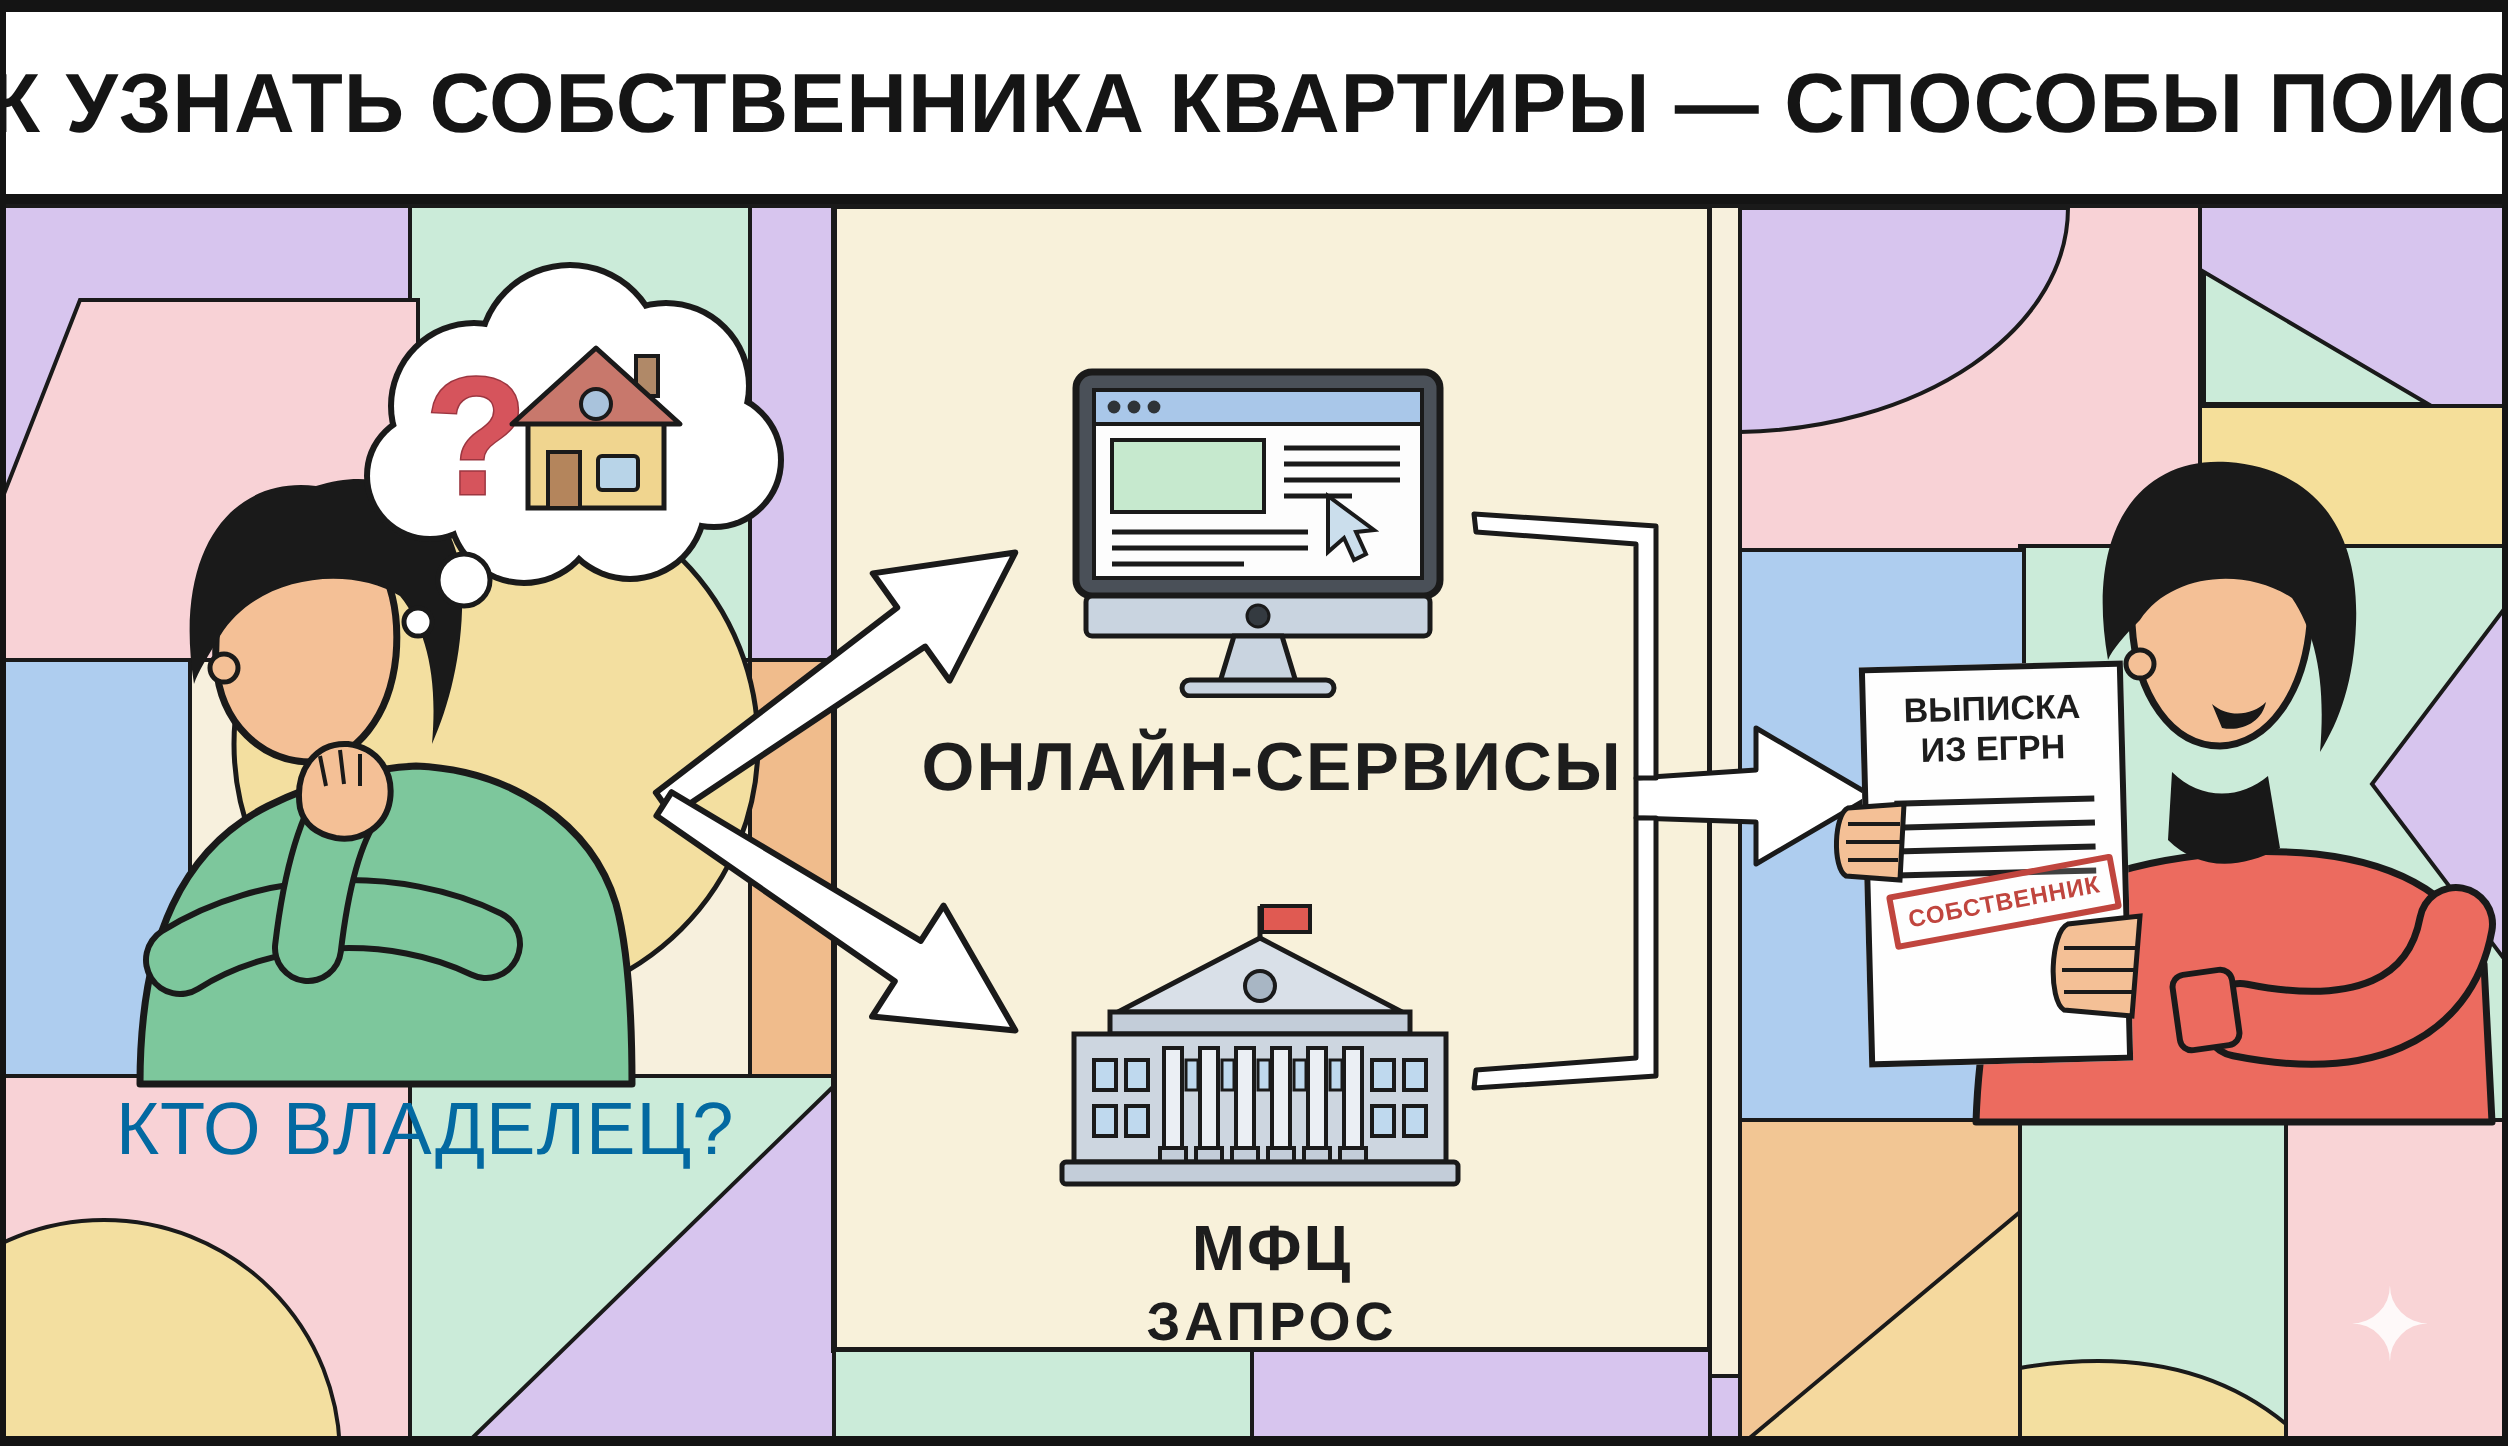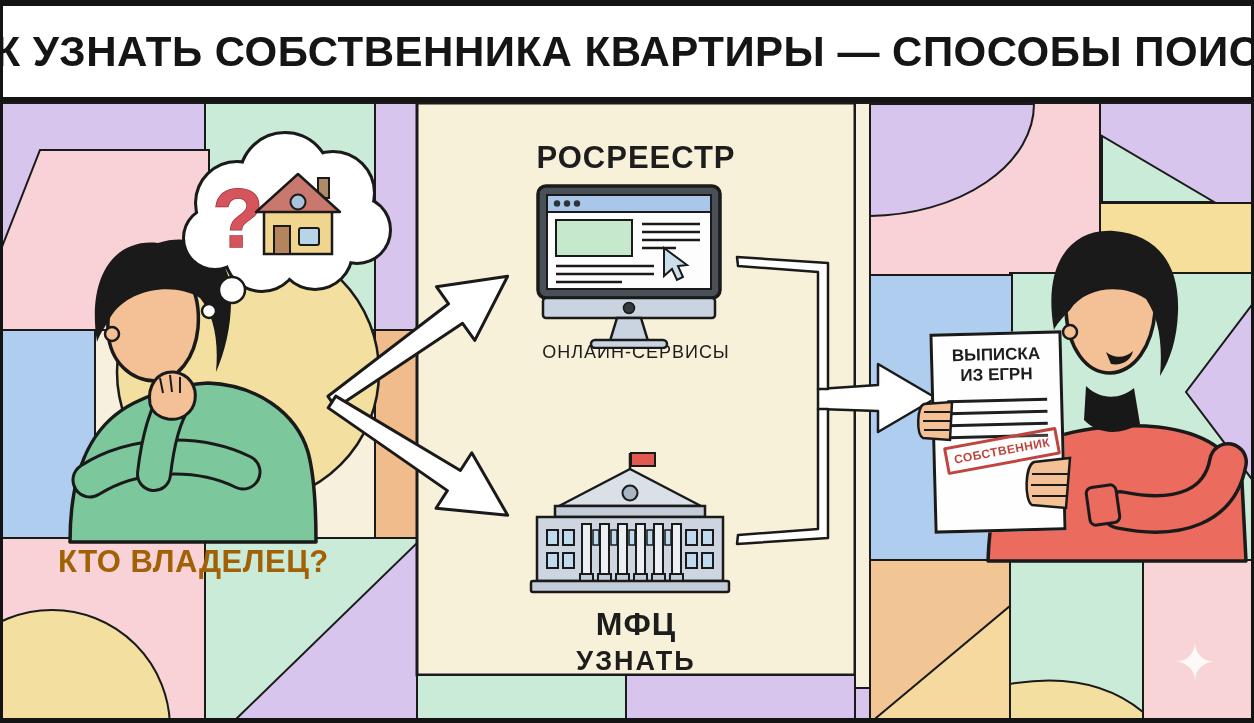--- a/index.html
+++ b/index.html
@@ -17,24 +17,24 @@
   #bar-right{left:1251px;top:0;width:3px;height:723px;}
   
   #header{left:0;top:6px;width:1254px;height:91px;background:#ffffff;
     display:flex;align-items:center;justify-content:center;z-index:2;}
   #header .title{font-size:42px;font-weight:800;color:#151515;letter-spacing:.5px;white-space:nowrap;}
   
   #mosaic{left:0;top:0;z-index:1;}
   #illustrations{left:0;top:0;z-index:2;}
   .panel-text{left:417px;width:438px;text-align:center;color:#1d1d1d;z-index:3;}
   #rosreestr-title{top:140px;font-size:31px;font-weight:800;letter-spacing:1px;}
-  #online-label{top:342px;font-size:18px;font-weight:400;letter-spacing:1px;}
+  #online-label{top:365px;font-size:34px;font-weight:700;letter-spacing:1px;}
   #mfc-title{top:606px;font-size:32px;font-weight:800;letter-spacing:1px;}
   #zapros-label{top:646px;font-size:27px;font-weight:700;letter-spacing:2px;}
-  #question-label{left:58px;top:544px;font-size:31px;font-weight:700;color:#a16207;letter-spacing:.5px;z-index:3;}
+  #question-label{left:58px;top:544px;font-size:37px;font-weight:400;color:#0369a1;letter-spacing:.5px;z-index:3;}
   #monitor-svg{left:536px;top:184px;z-index:3;}
   #building-svg{left:527px;top:450px;z-index:3;}
   #arrows{left:0;top:0;z-index:4;}
   #hands{left:0;top:0;z-index:6;}
   
   #egrn-doc{left:932px;top:332px;width:132px;height:200px;background:#FEFEFE;
     border:3px solid #1a1a1a;transform:rotate(-1.5deg);z-index:5;box-sizing:border-box;}
   #egrn-doc .doc-title{margin-top:10px;text-align:center;font-size:17px;font-weight:800;
     line-height:1.2;color:#1d1d1d;}
   .doc-line{height:3px;background:#1f1f1f;margin:0 13px;}
@@ -158,24 +158,23 @@
       <path d="M 1086 386 C 1100 400 1120 400 1134 388 L 1140 424 C 1118 436 1098 434 1084 420 Z" fill="#181818"></path>
       <path d="M 1066 312 C 1064 272 1084 247 1112 248 C 1141 249 1157 274 1155 312 C 1152 346 1135 372 1110 373
                C 1086 373 1068 348 1066 312 Z" fill="#F4C096" stroke="#1A1A1A" stroke-width="3.5"></path>
       <circle cx="1070" cy="332" r="7" fill="#F4C096" stroke="#1A1A1A" stroke-width="2.5"></circle>
       <path d="M 1106 352 C 1114 359 1126 358 1133 351 C 1131 361 1121 366 1111 364 Z" fill="#181818"></path>
       <path d="M 1054 330 C 1042 262 1072 228 1114 231 C 1155 234 1180 262 1178 312 C 1177 340 1170 360 1160 376
                C 1163 341 1158 317 1146 299 C 1122 283 1085 287 1070 310 C 1062 318 1056 325 1054 330 Z" fill="#1A1A1A"></path>
     </g>
   </svg>
 
-  <div class="abs panel-text" id="rosreestr-title">РОСРЕЕСТР</div>
   <div class="abs panel-text" id="online-label">ОНЛАЙН-СЕРВИСЫ</div>
   <div class="abs panel-text" id="mfc-title">МФЦ</div>
-  <div class="abs panel-text" id="zapros-label">УЗНАТЬ</div>
+  <div class="abs panel-text" id="zapros-label">ЗАПРОС</div>
 
   <svg id="monitor-svg" class="abs" width="190" height="165" viewBox="0 0 190 165">
     <rect x="2" y="2" width="182" height="112" rx="8" fill="#4A5058" stroke="#1A1A1A" stroke-width="3.5"></rect>
     <rect x="11" y="11" width="164" height="94" fill="#FDFDFD" stroke="#1A1A1A" stroke-width="2"></rect>
     <rect x="11" y="11" width="164" height="17" fill="#A9C7E9" stroke="#1A1A1A" stroke-width="2"></rect>
     <circle cx="21" cy="19.5" r="3.2" fill="#2E3338"></circle>
       <circle cx="31" cy="19.5" r="3.2" fill="#2E3338"></circle>
     <circle cx="41" cy="19.5" r="3.2" fill="#2E3338"></circle>
     <rect x="20" y="36" width="76" height="36" fill="#C6E9CE" stroke="#1A1A1A" stroke-width="2"></rect>
     <g stroke="#1A1A1A" stroke-width="2.5">

